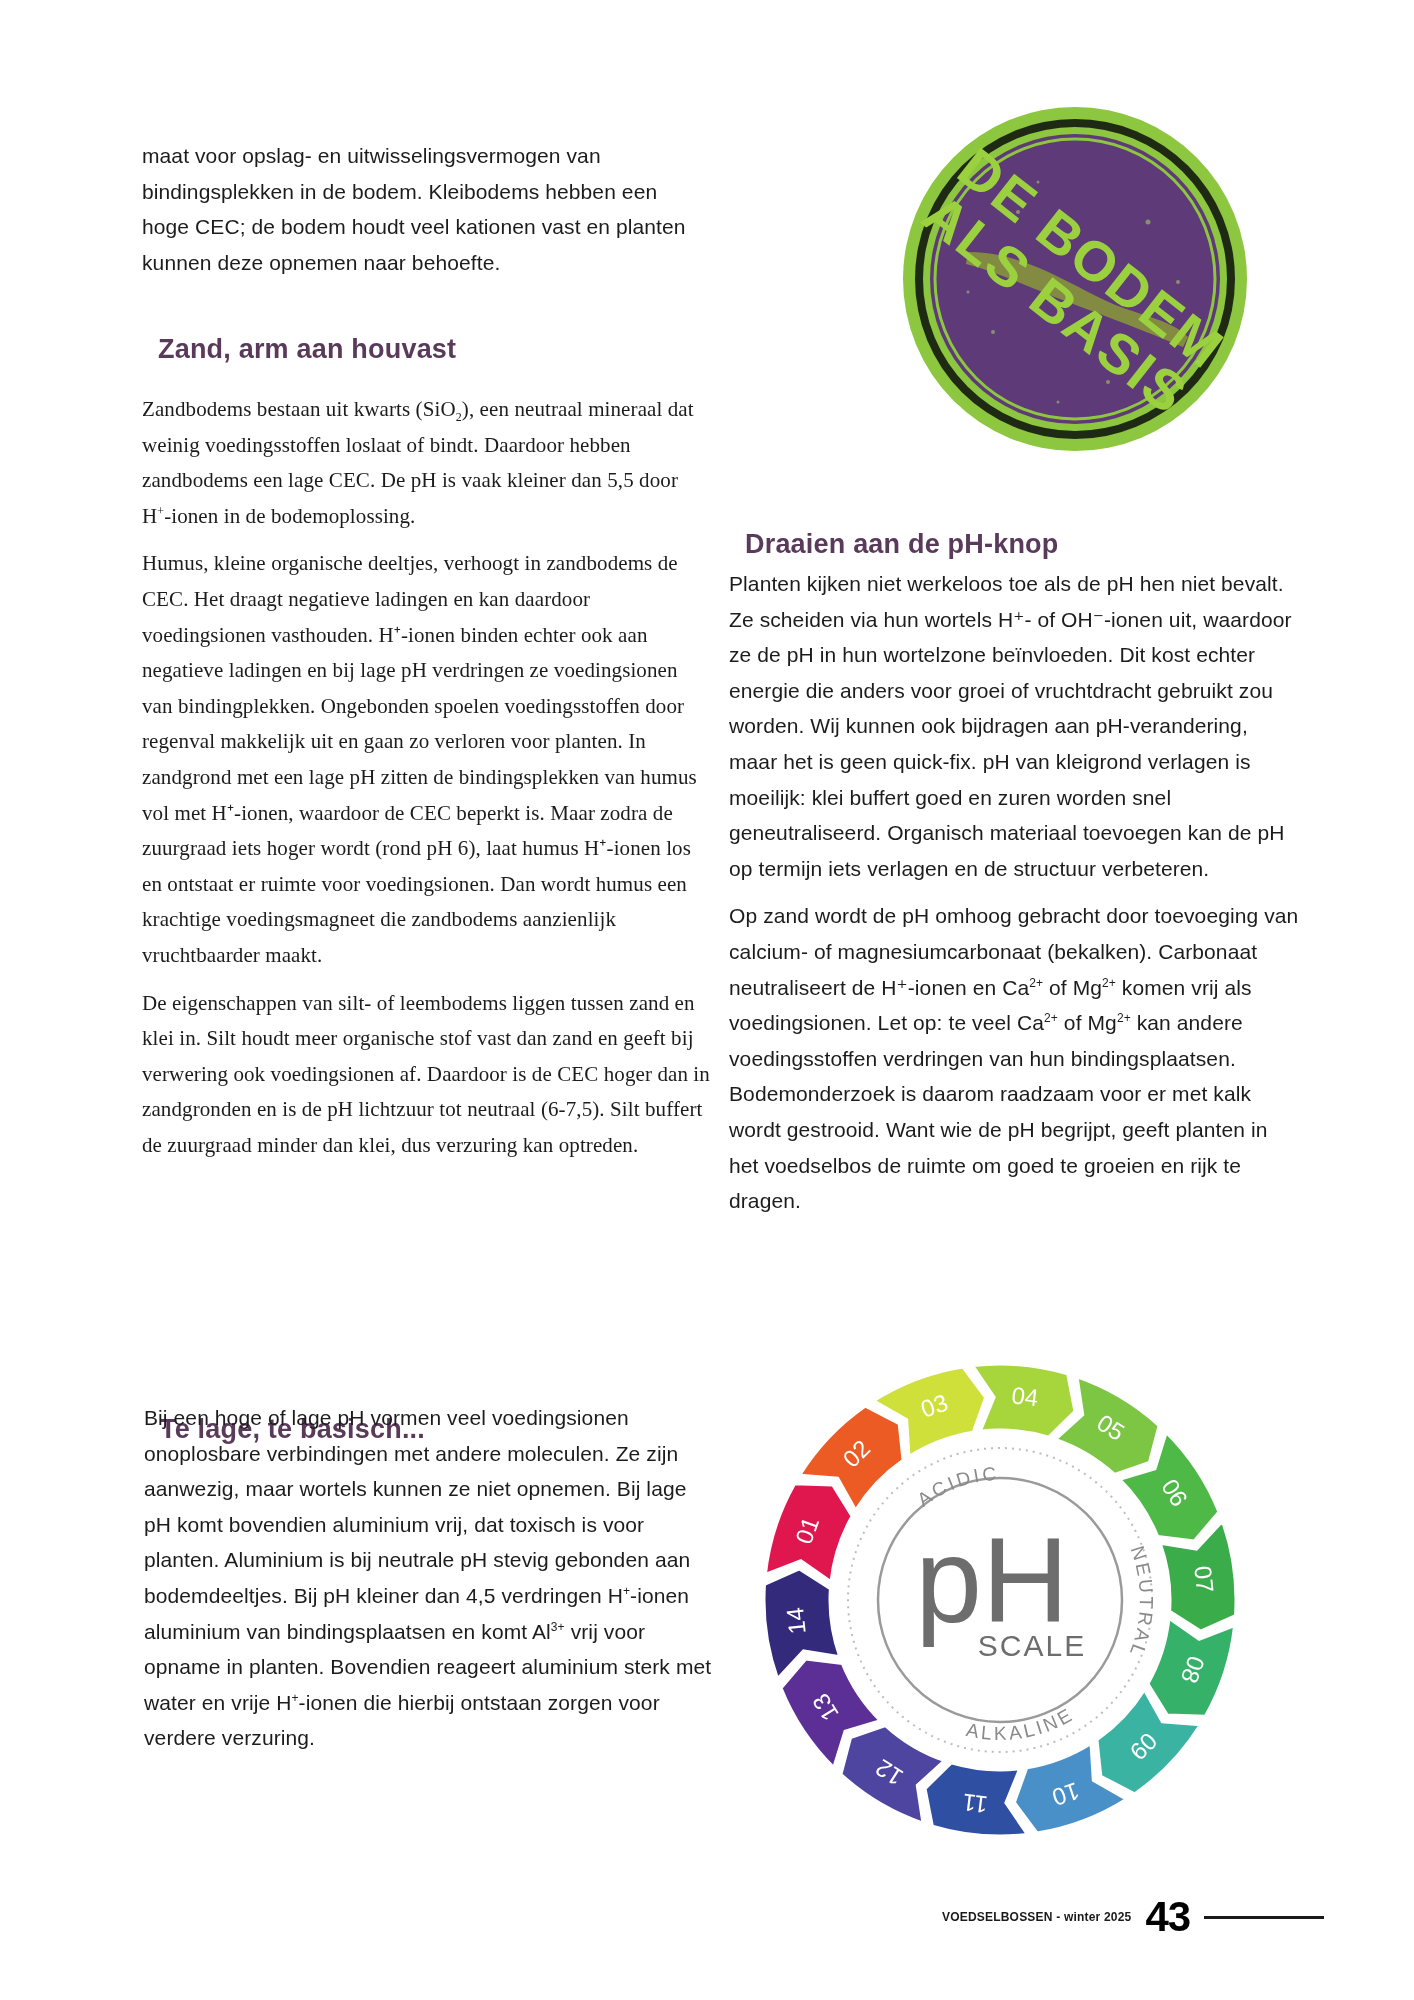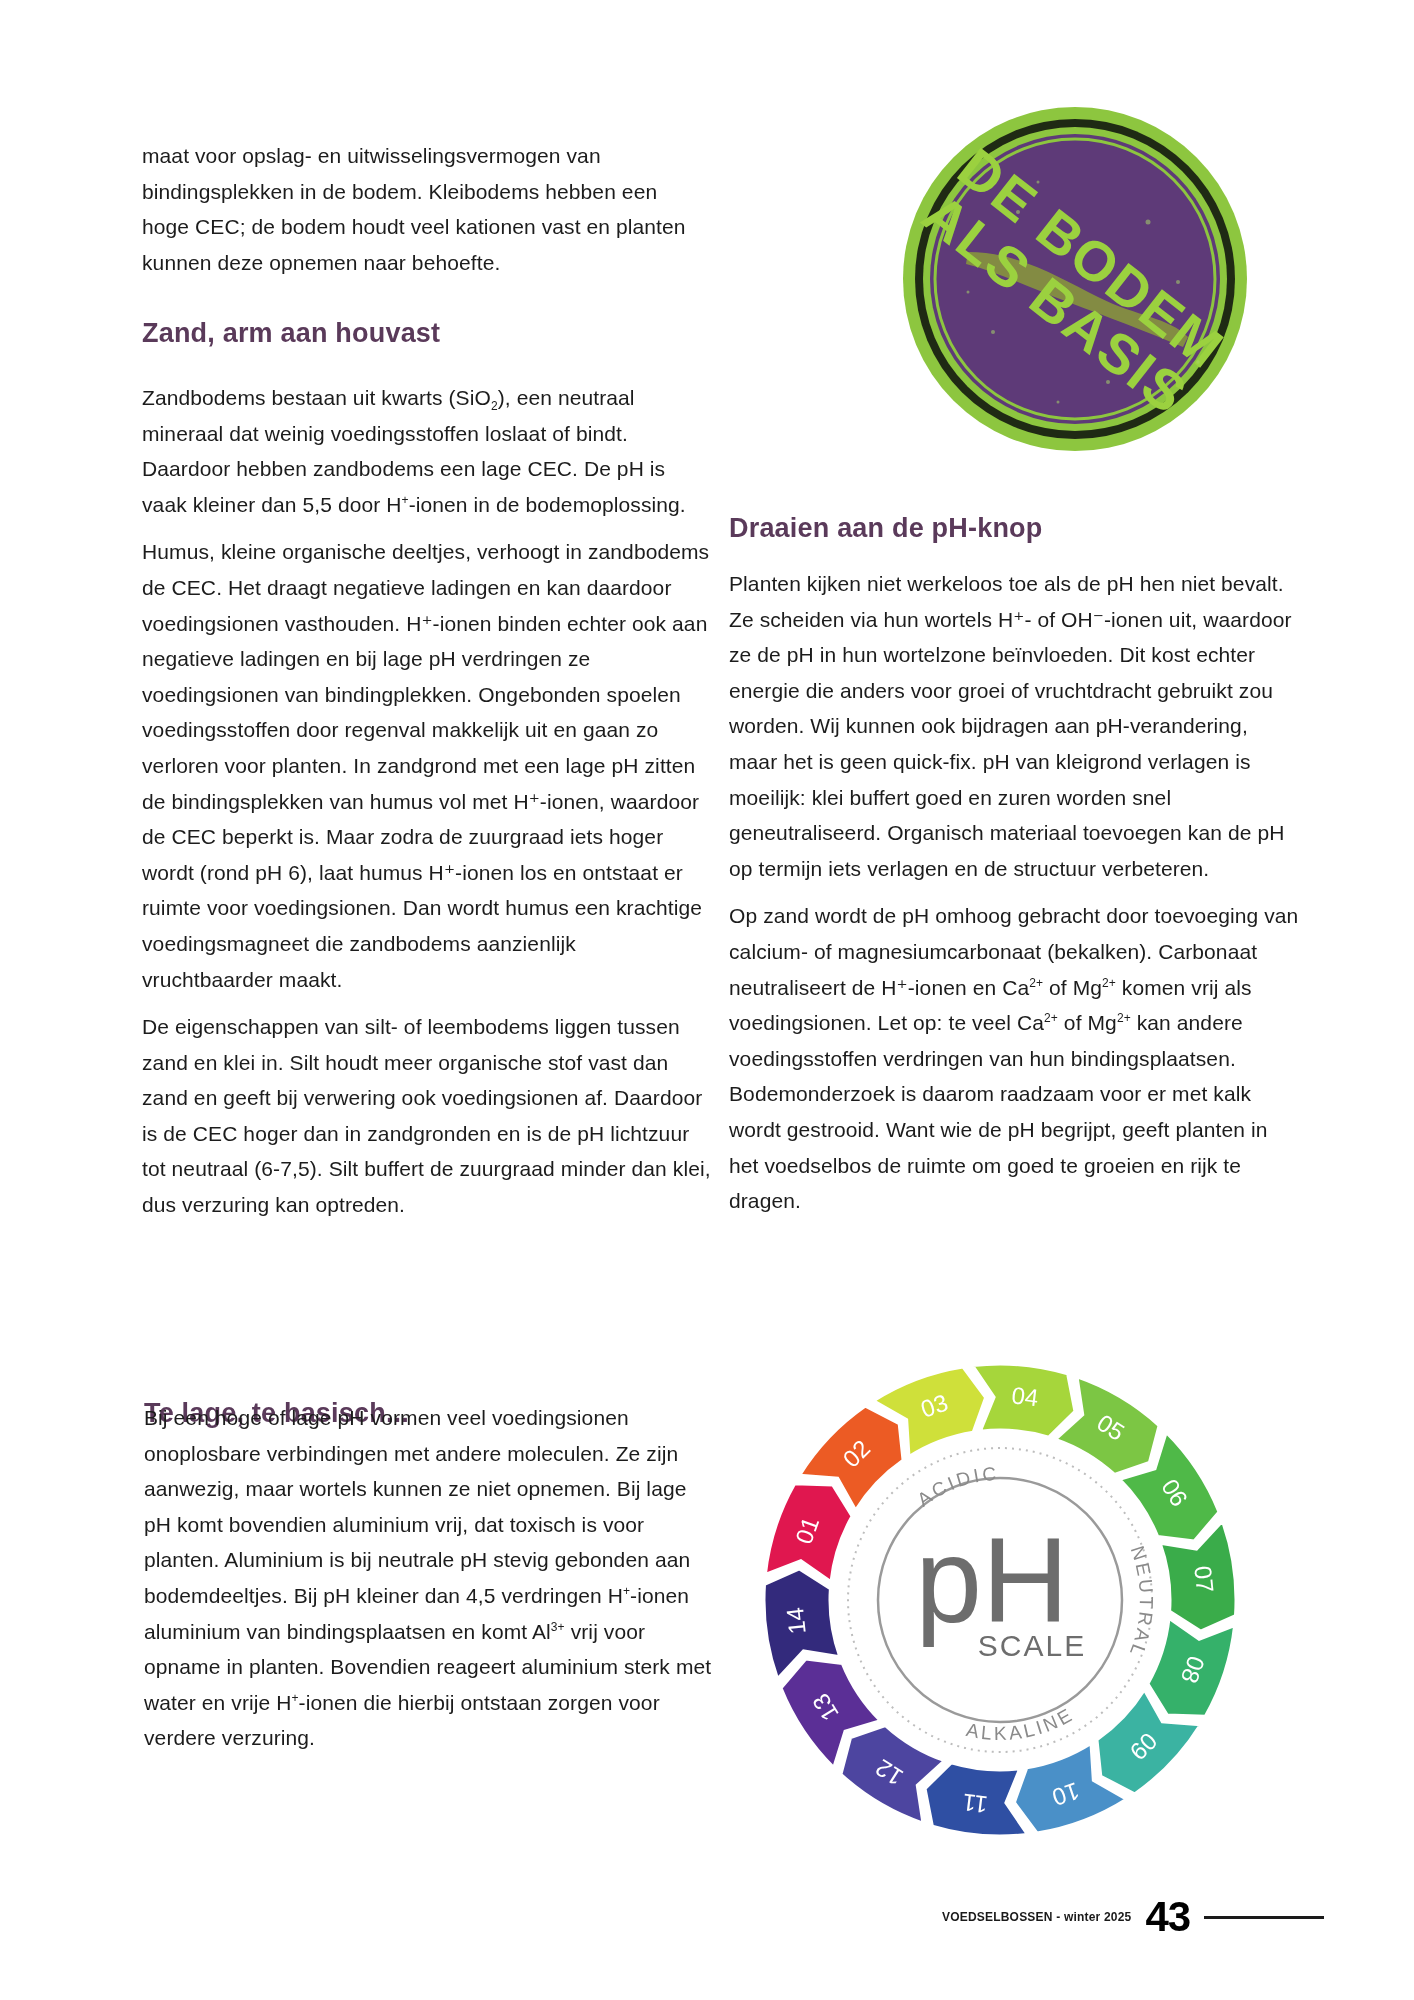--- a/index.html
+++ b/index.html
@@ -1,24 +1,24 @@
 <!DOCTYPE html>
 <html><head>
 <meta charset="utf-8">
 <style>
   html, body { margin:0; padding:0; background:#ffffff; }
   body { width:1414px; height:2000px; position:relative; overflow:hidden;
          font-family:"Liberation Sans", "DejaVu Sans", sans-serif; color:#1a1a1a; }
   p.body { margin:0 0 12px 0; font-size:21px; line-height:35.6px; color:#1c1c1c; letter-spacing:0.1px; }
-  h2.heading { margin:0; font-size:27px; font-weight:bold; color:#5a3a5a; letter-spacing:0.2px; }
+  h2.heading { margin:16px; font-size:27px; font-weight:bold; color:#5a3a5a; letter-spacing:0.2px; }
   .h-zand { position:absolute; left:142px; top:318px; }
   .h-draaien { position:absolute; left:729px; top:513px; }
   .h-zuur { position:absolute; left:144px; top:1398px; }
   .col-left-a { position:absolute; left:142px; top:138px; width:560px; }
-  .col-left-b { position:absolute; left:142px; top:380px; width:570px; }
+  .col-left-b { position:absolute; left:142px; top:392px; width:570px;font-family:Liberation Serif, serif; }
   .col-left-c { position:absolute; left:144px; top:1400px; width:570px; }
   .col-right-a { position:absolute; left:729px; top:566px; width:572px; }
   sup, sub { font-size:12px; line-height:0; }
   .stamp { position:absolute; left:898px; top:102px; width:354px; height:354px; }
   .phwheel { position:absolute; left:760px; top:1360px; width:480px; height:480px; }
   .footer { position:absolute; left:942px; top:1892px; height:50px; display:flex; align-items:center; }
   .footer-text { font-size:12px; font-weight:bold; color:#1a1a1a; letter-spacing:0.2px; }
   .footer-num { font-size:42px; font-weight:bold; color:#000000; margin-left:14px; letter-spacing:-1px; }
   .footer-rule { width:120px; height:3px; background:#1a1a1a; margin-left:14px; }
 </style>

